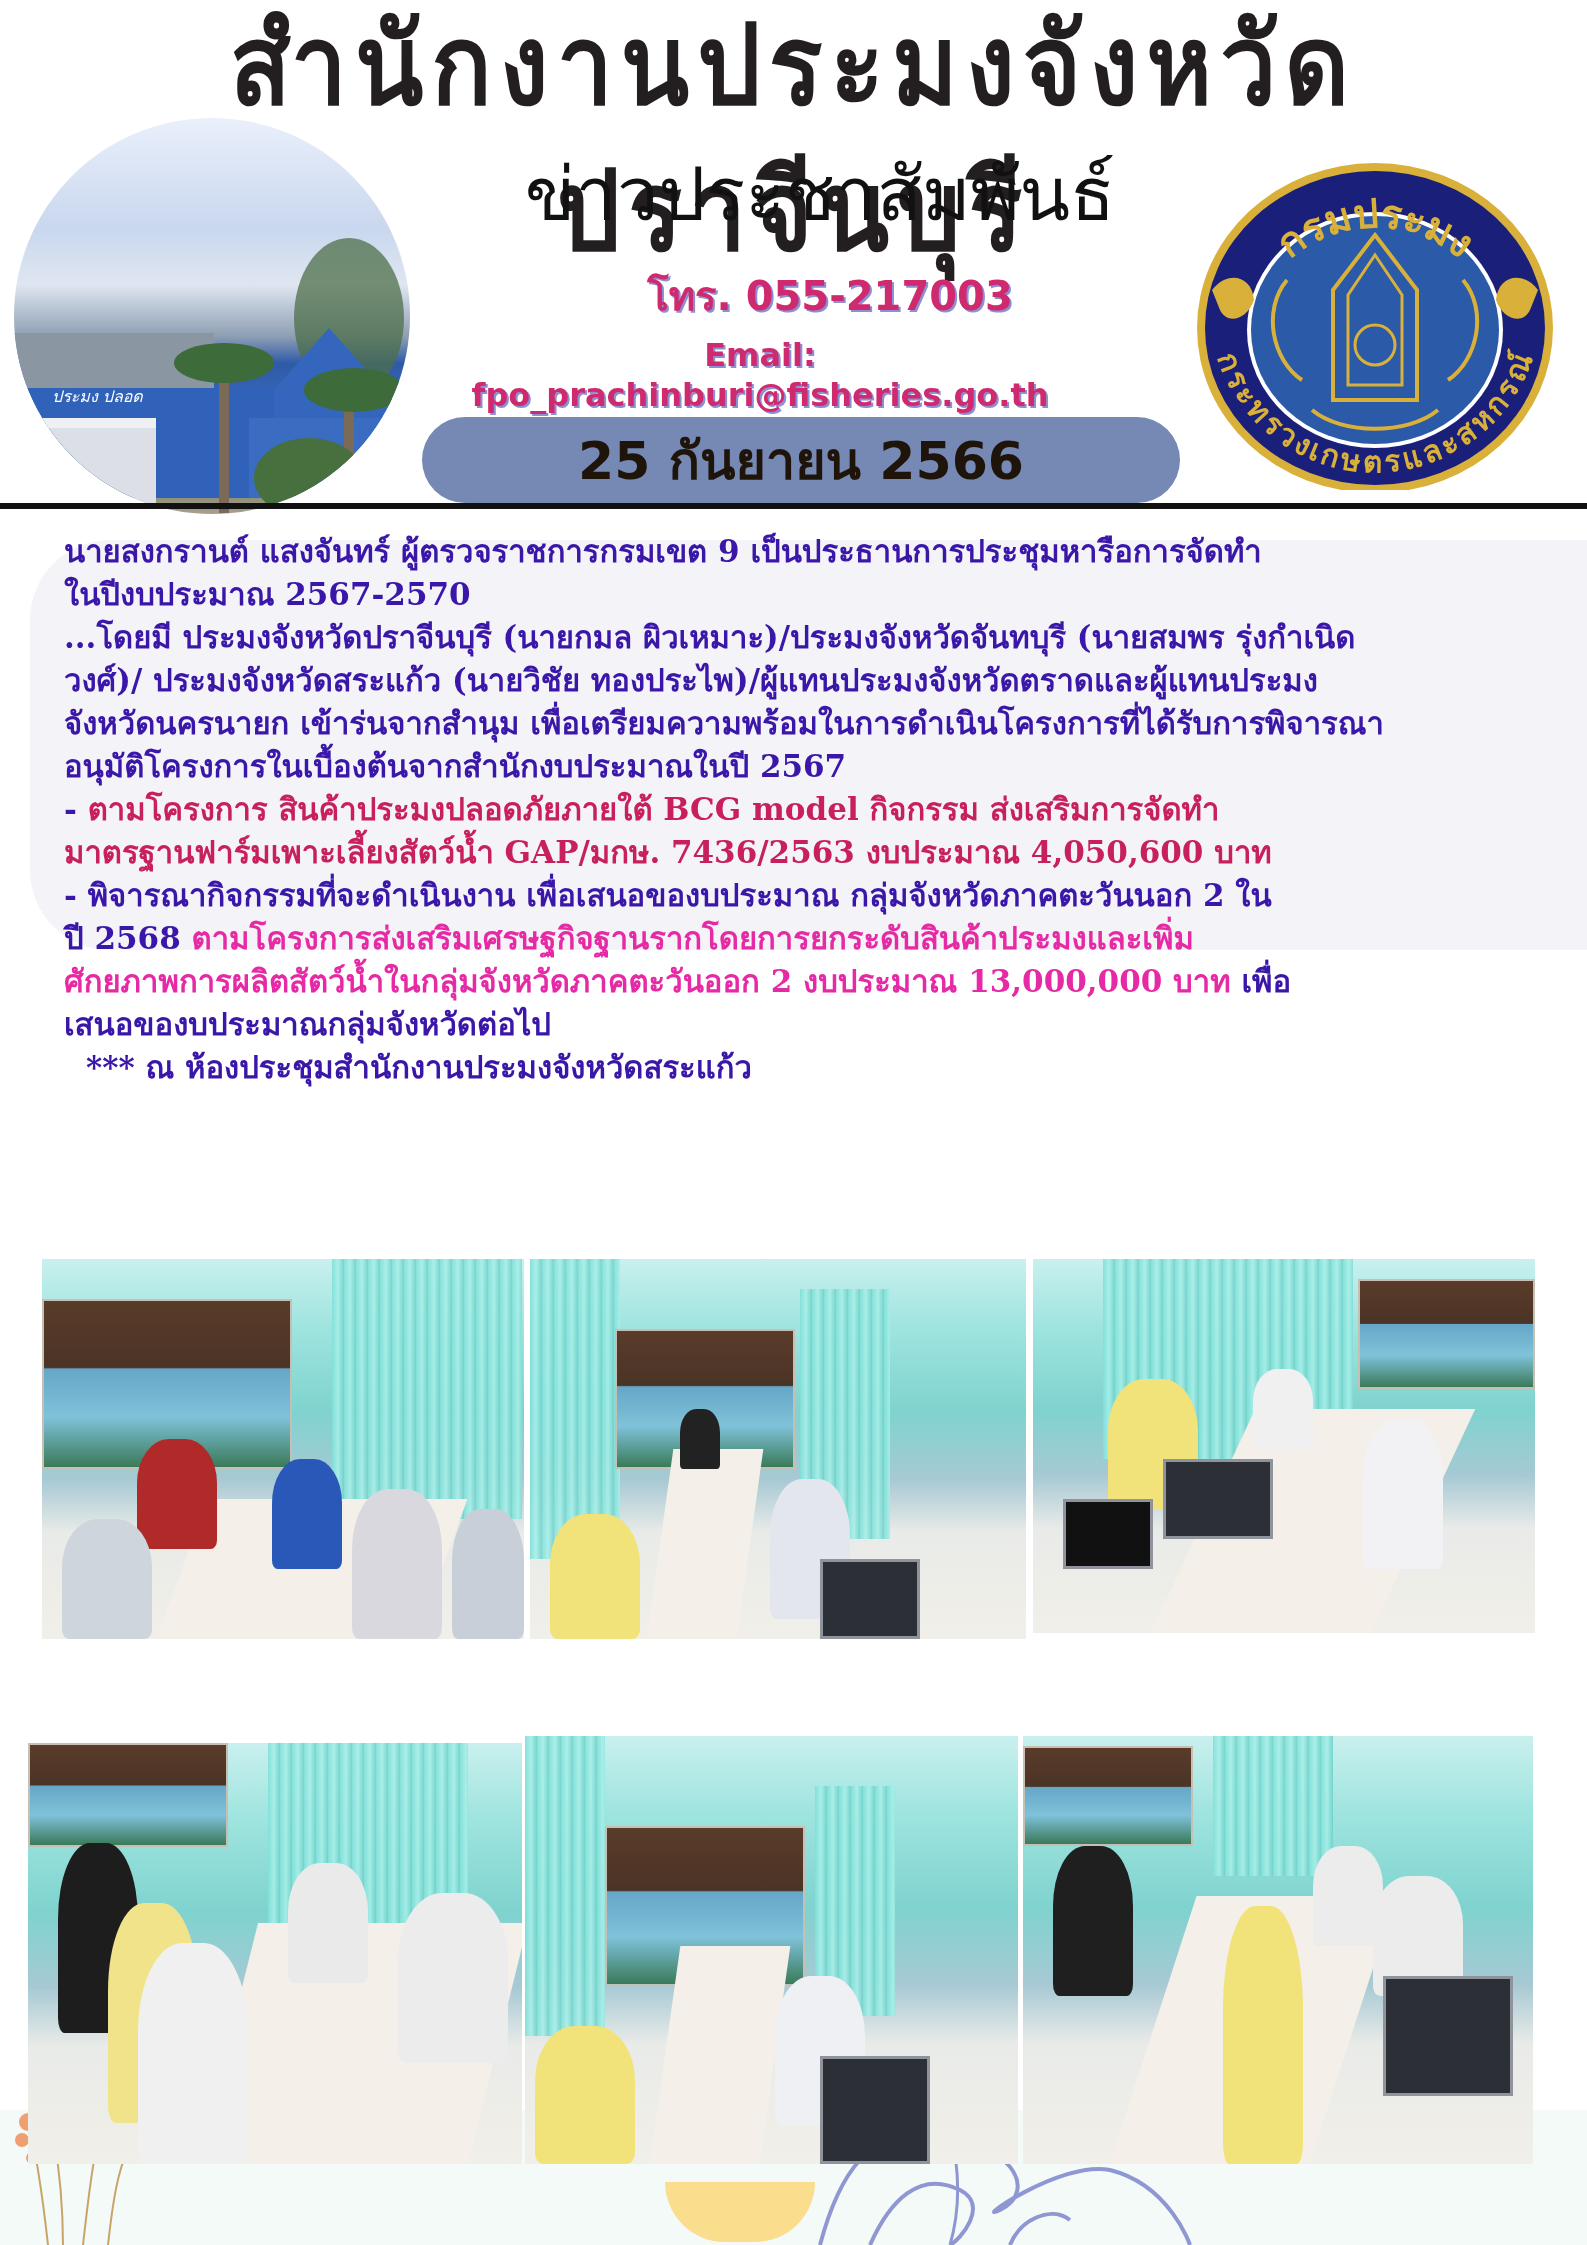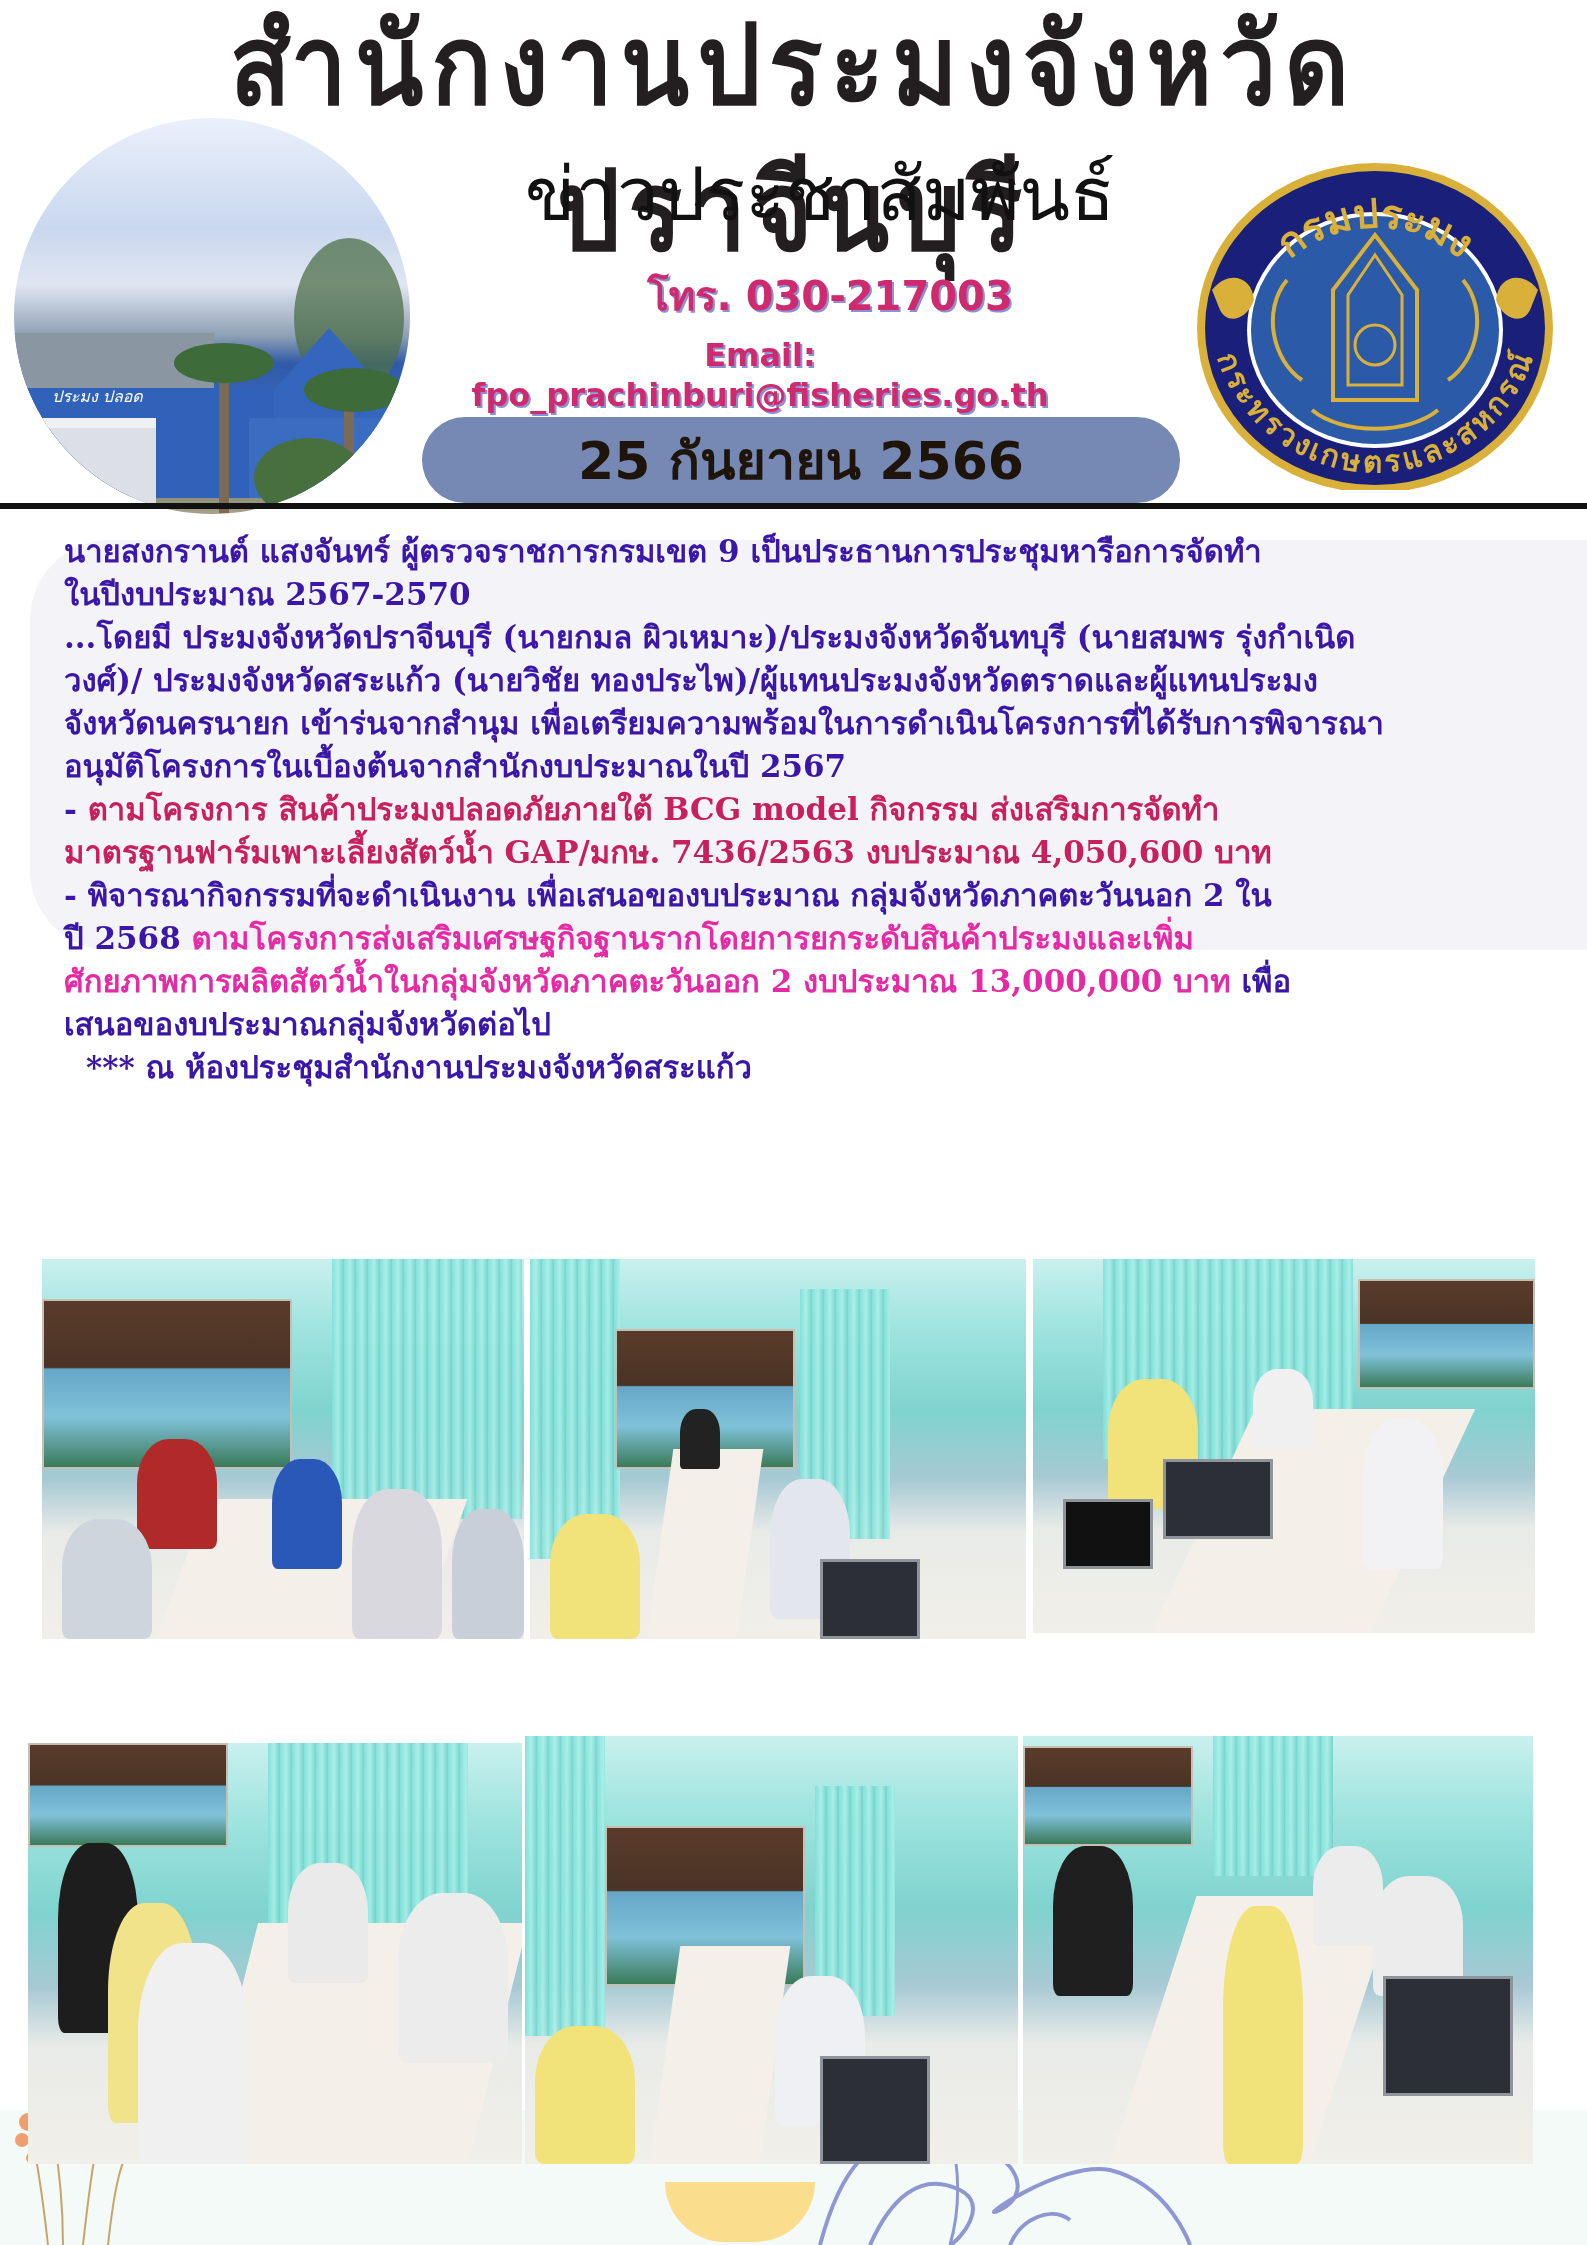--- a/index.html
+++ b/index.html
@@ -119,21 +119,21 @@
   <div class="bp-door"></div>
   <div class="bp-sign">ประมง ปลอด</div>
   <div class="bp-palm p1"></div>
   <div class="bp-palm p2"></div>
   <div class="bp-leaf l1"></div>
   <div class="bp-leaf l2"></div>
   <div class="bp-bush"></div>
 </div>
 
 <div class="subtitle">ข่าวประชาสัมพันธ์</div>
-<div class="phone">โทร. 030-217003</div>
+<div class="phone">โทร. 055-217003</div>
 <div class="email">Email: fpo_prachinburi@fisheries.go.th</div>
 
 <div class="date-pill">
   <span>25  กันยายน 2566</span>
 </div>
 
 <svg class="logo" viewBox="0 0 366 330">
   <defs>
     <path id="arcTop" d="M 55 175 A 130 130 0 0 1 311 175"></path>
     <path id="arcBot" d="M 45 170 A 140 140 0 0 0 321 170"></path>

